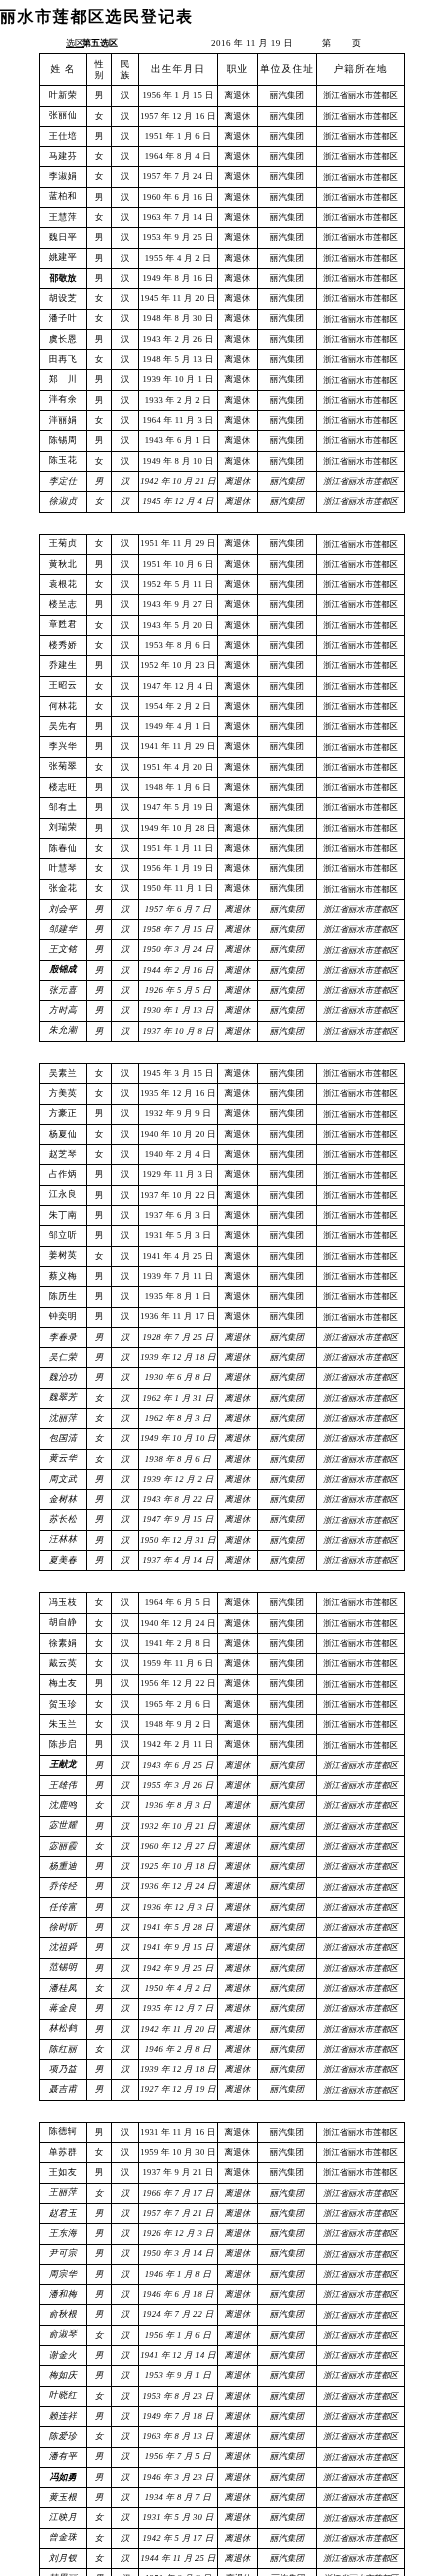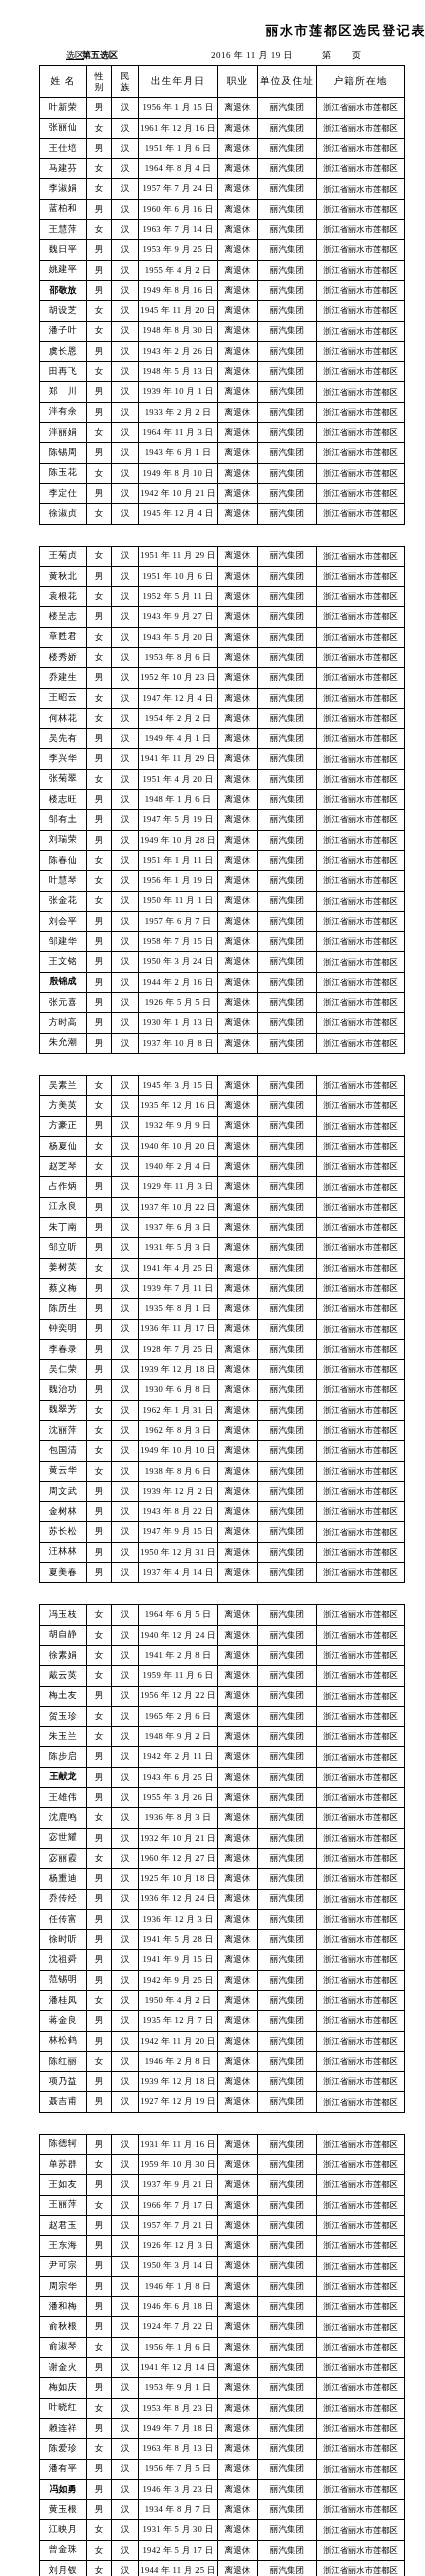--- a/index.html
+++ b/index.html
@@ -4,23 +4,23 @@
 <style>
   html,body{margin:0;padding:0;background:#ffffff;}
   body{
     width:426px;
     font-family:"Liberation Serif","DejaVu Serif",serif;
     color:#000;
     -webkit-font-smoothing:none;
   }
   .page{position:relative;width:426px;min-height:2576px;background:#fff;}
   .title{
-    padding-top:22px;
-    text-align:right;
-    font-size:13px;
+    padding-top:7px;
+    text-align:left;
+    font-size:16px;
     font-weight:bold;
     letter-spacing:1.6px;
   }
   .meta-line{
     position:relative;
     height:14px;
     margin-top:8.6px;
     font-size:9px;
   }
   .meta-line span{position:absolute;white-space:nowrap;}
@@ -35,21 +35,21 @@
   .m-date{left:211px;top:0;letter-spacing:0.5px;}
   .m-page-pre{left:322px;top:0;}
   .m-page-post{left:352px;top:0;}
 
   .tables{margin:2.7px 0 0 39px;width:366px;}
   .section{
     border:1.1px solid #000;
     margin-bottom:21px;
     background:#fff;
   }
-  .group + .group{border-top:1.6px solid #000;}
+  .group + .group{border-top:1.6px solid #000;font-style:italic;}
   .row{display:flex;height:19.3px;}
   .row + .row{border-top:0.5px solid #000;}
   .header-row{height:31px;border-bottom:0.5px solid #000;font-size:9.7px;}
   .cell{
     display:flex;
     align-items:center;
     justify-content:center;
     border-right:0.5px solid #000;
     overflow:hidden;
     text-align:center;
@@ -105,21 +105,21 @@
             <div class="cell c-ethnicity">汉</div>
             <div class="cell c-dob">1956 年 1 月 15 日</div>
             <div class="cell c-occ">离退休</div>
             <div class="cell c-unit">丽汽集团</div>
             <div class="cell c-res">浙江省丽水市莲都区</div>
           </div>
           <div class="row">
             <div class="cell c-name">张丽仙</div>
             <div class="cell c-gender">女</div>
             <div class="cell c-ethnicity">汉</div>
-            <div class="cell c-dob">1961 年 12 月 16 日</div>
+            <div class="cell c-dob">1957 年 12 月 16 日</div>
             <div class="cell c-occ">离退休</div>
             <div class="cell c-unit">丽汽集团</div>
             <div class="cell c-res">浙江省丽水市莲都区</div>
           </div>
           <div class="row">
             <div class="cell c-name">王仕培</div>
             <div class="cell c-gender">男</div>
             <div class="cell c-ethnicity">汉</div>
             <div class="cell c-dob">1951 年 1 月 6 日</div>
             <div class="cell c-occ">离退休</div>

